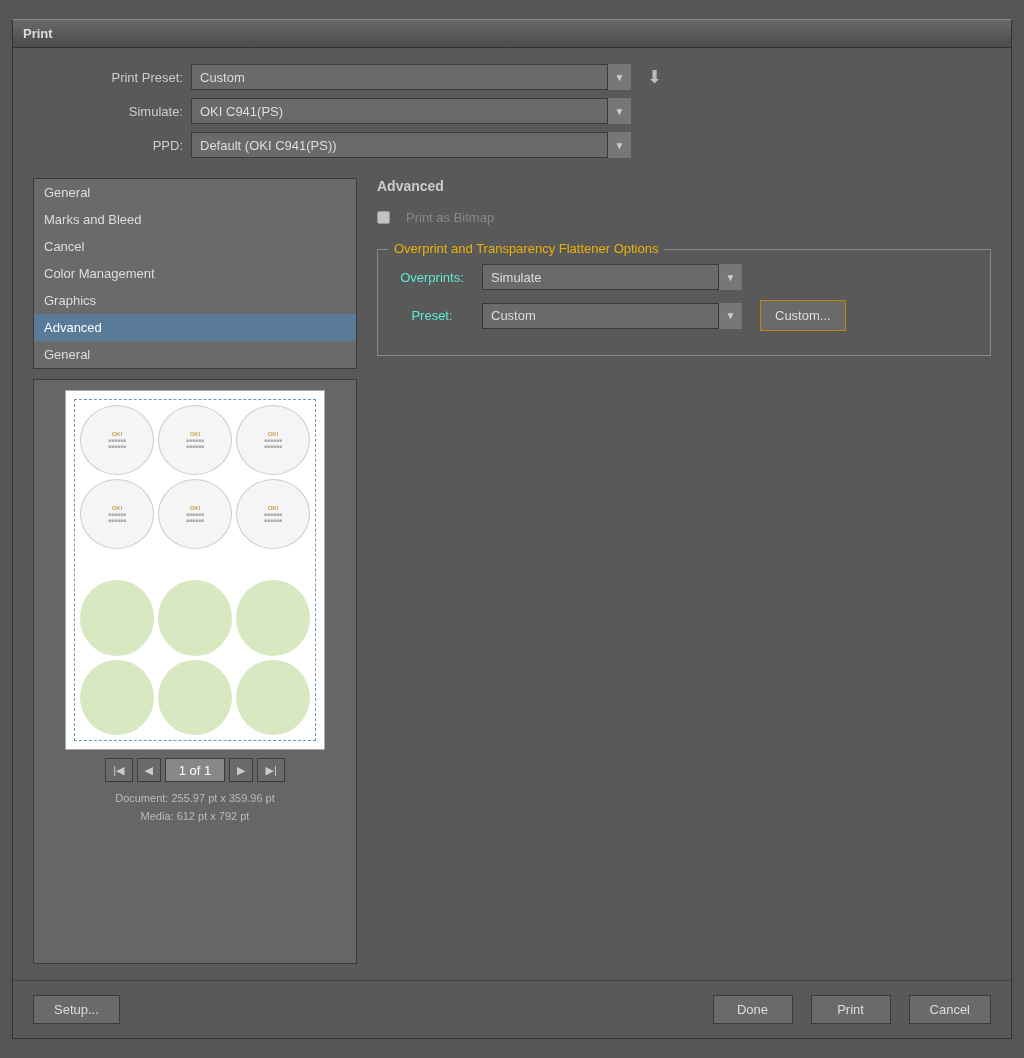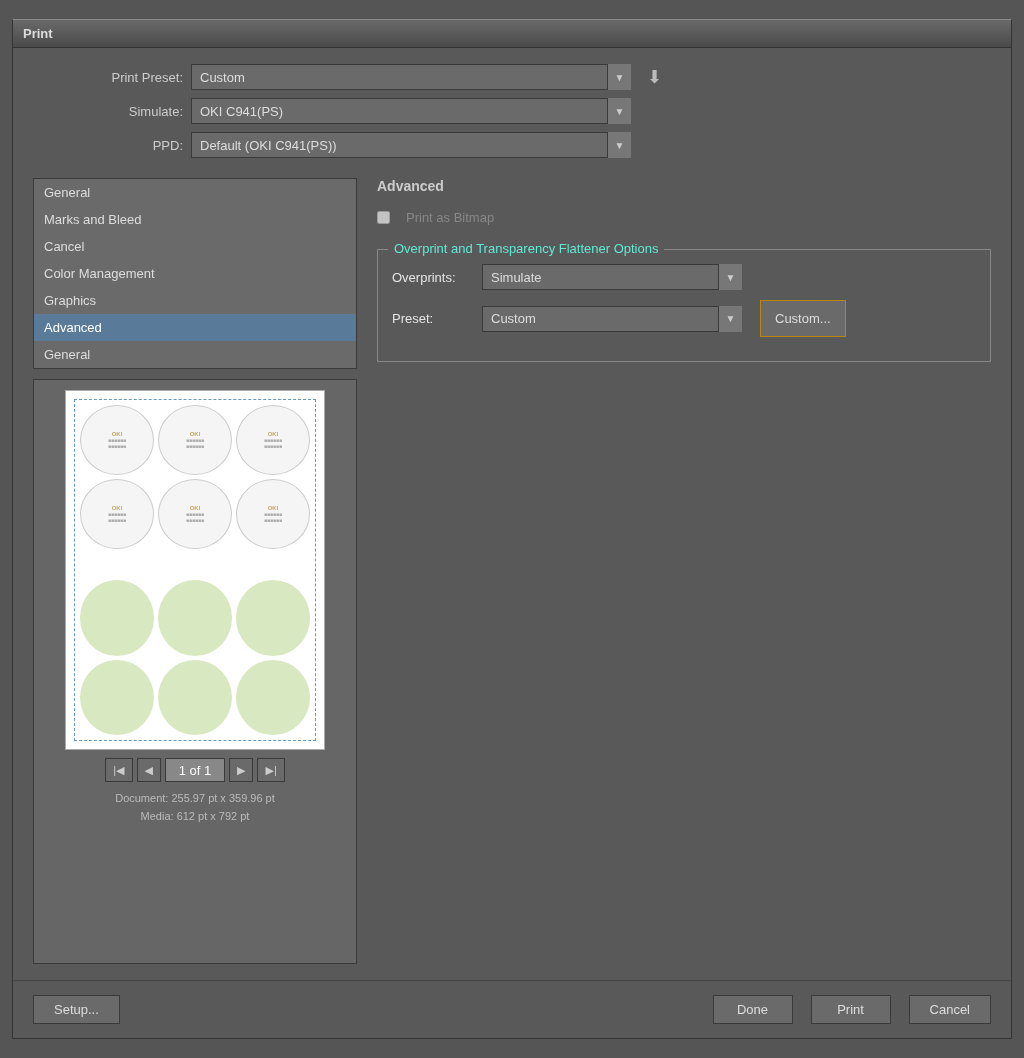--- a/index.html
+++ b/index.html
@@ -250,33 +250,33 @@
       padding: 14px;
       position: relative;
       margin-top: 8px;
     }
     .group-box-title {
       position: absolute;
       top: -9px;
       left: 10px;
       background: #595959;
       padding: 0 6px;
-      color: #5eead4;
+      color: #eab308;
       font-size: 13px;
     }
     .group-field-row {
       display: flex;
       align-items: center;
       gap: 10px;
       margin-bottom: 10px;
     }
     .group-field-row:last-child { margin-bottom: 10px; }
     .group-field-label {
-      color: #e5e5e5;
-      text-align: left;
+      color: #5eead4;
+      text-align: center;
       min-width: 80px;
     }
     .group-select-wrapper {
       position: relative;
       display: flex;
       align-items: center;
     }
     .group-select {
       background: #6a6a6a;
       border: 1px solid #3a3a3a;
@@ -302,21 +302,21 @@
       justify-content: center;
       color: #ccc;
       font-size: 10px;
       pointer-events: none;
     }
     .custom-btn {
       background: #6a6a6a;
       border: 1px solid #b8860b;
       color: #ddd;
       padding: 4px 14px;
-      height: 37px;
+      height: 31px;
       cursor: pointer;
       font-size: 13px;
       margin-left: 8px;
     }
     .bottom-bar {
       display: flex;
       align-items: center;
       padding: 14px 20px;
       border-top: 1px solid #444;
       gap: 18px;

